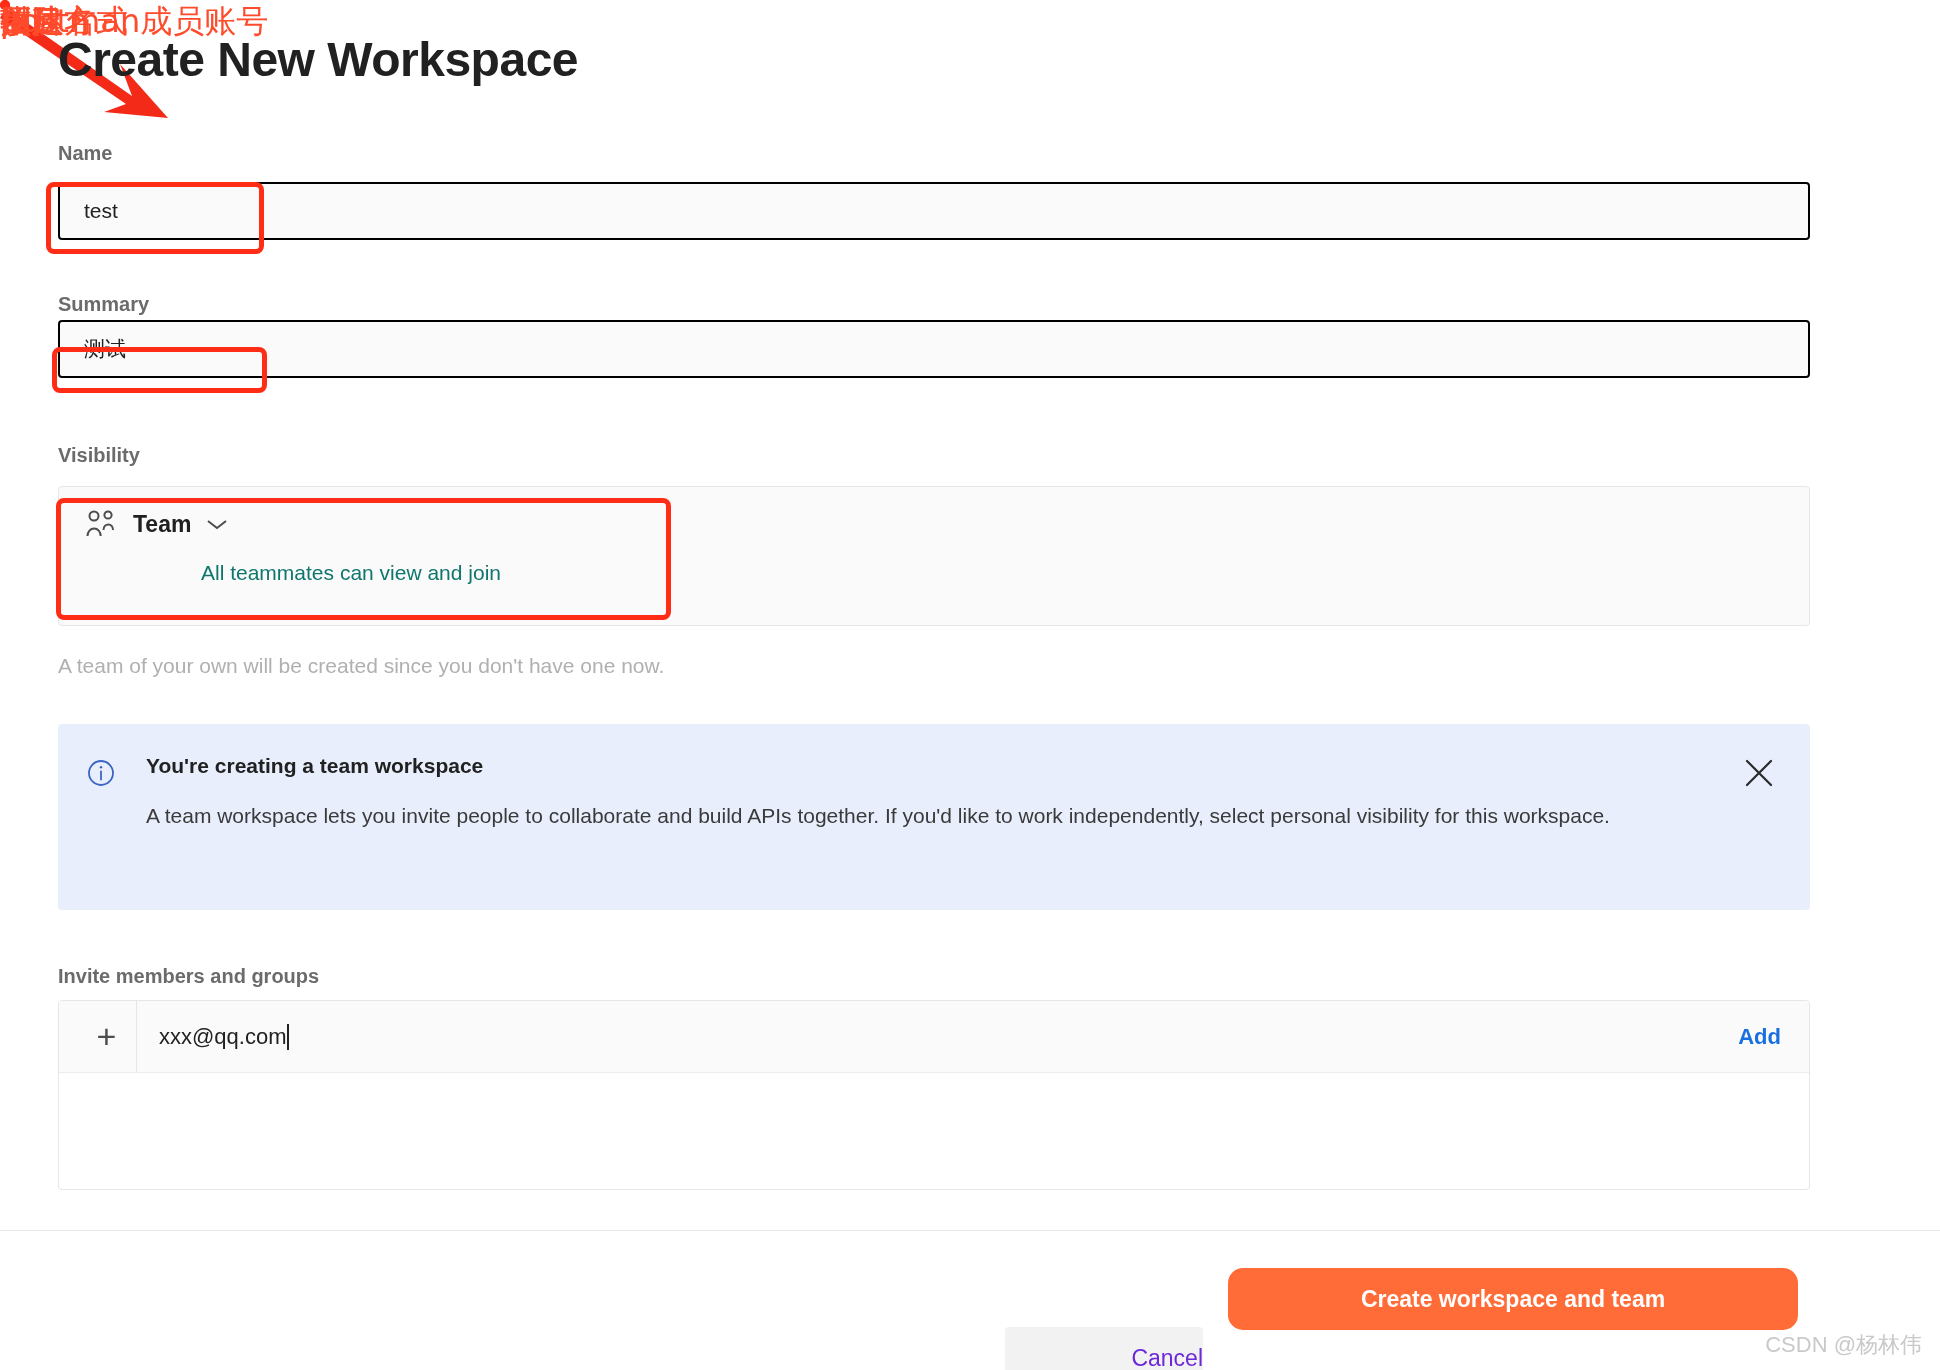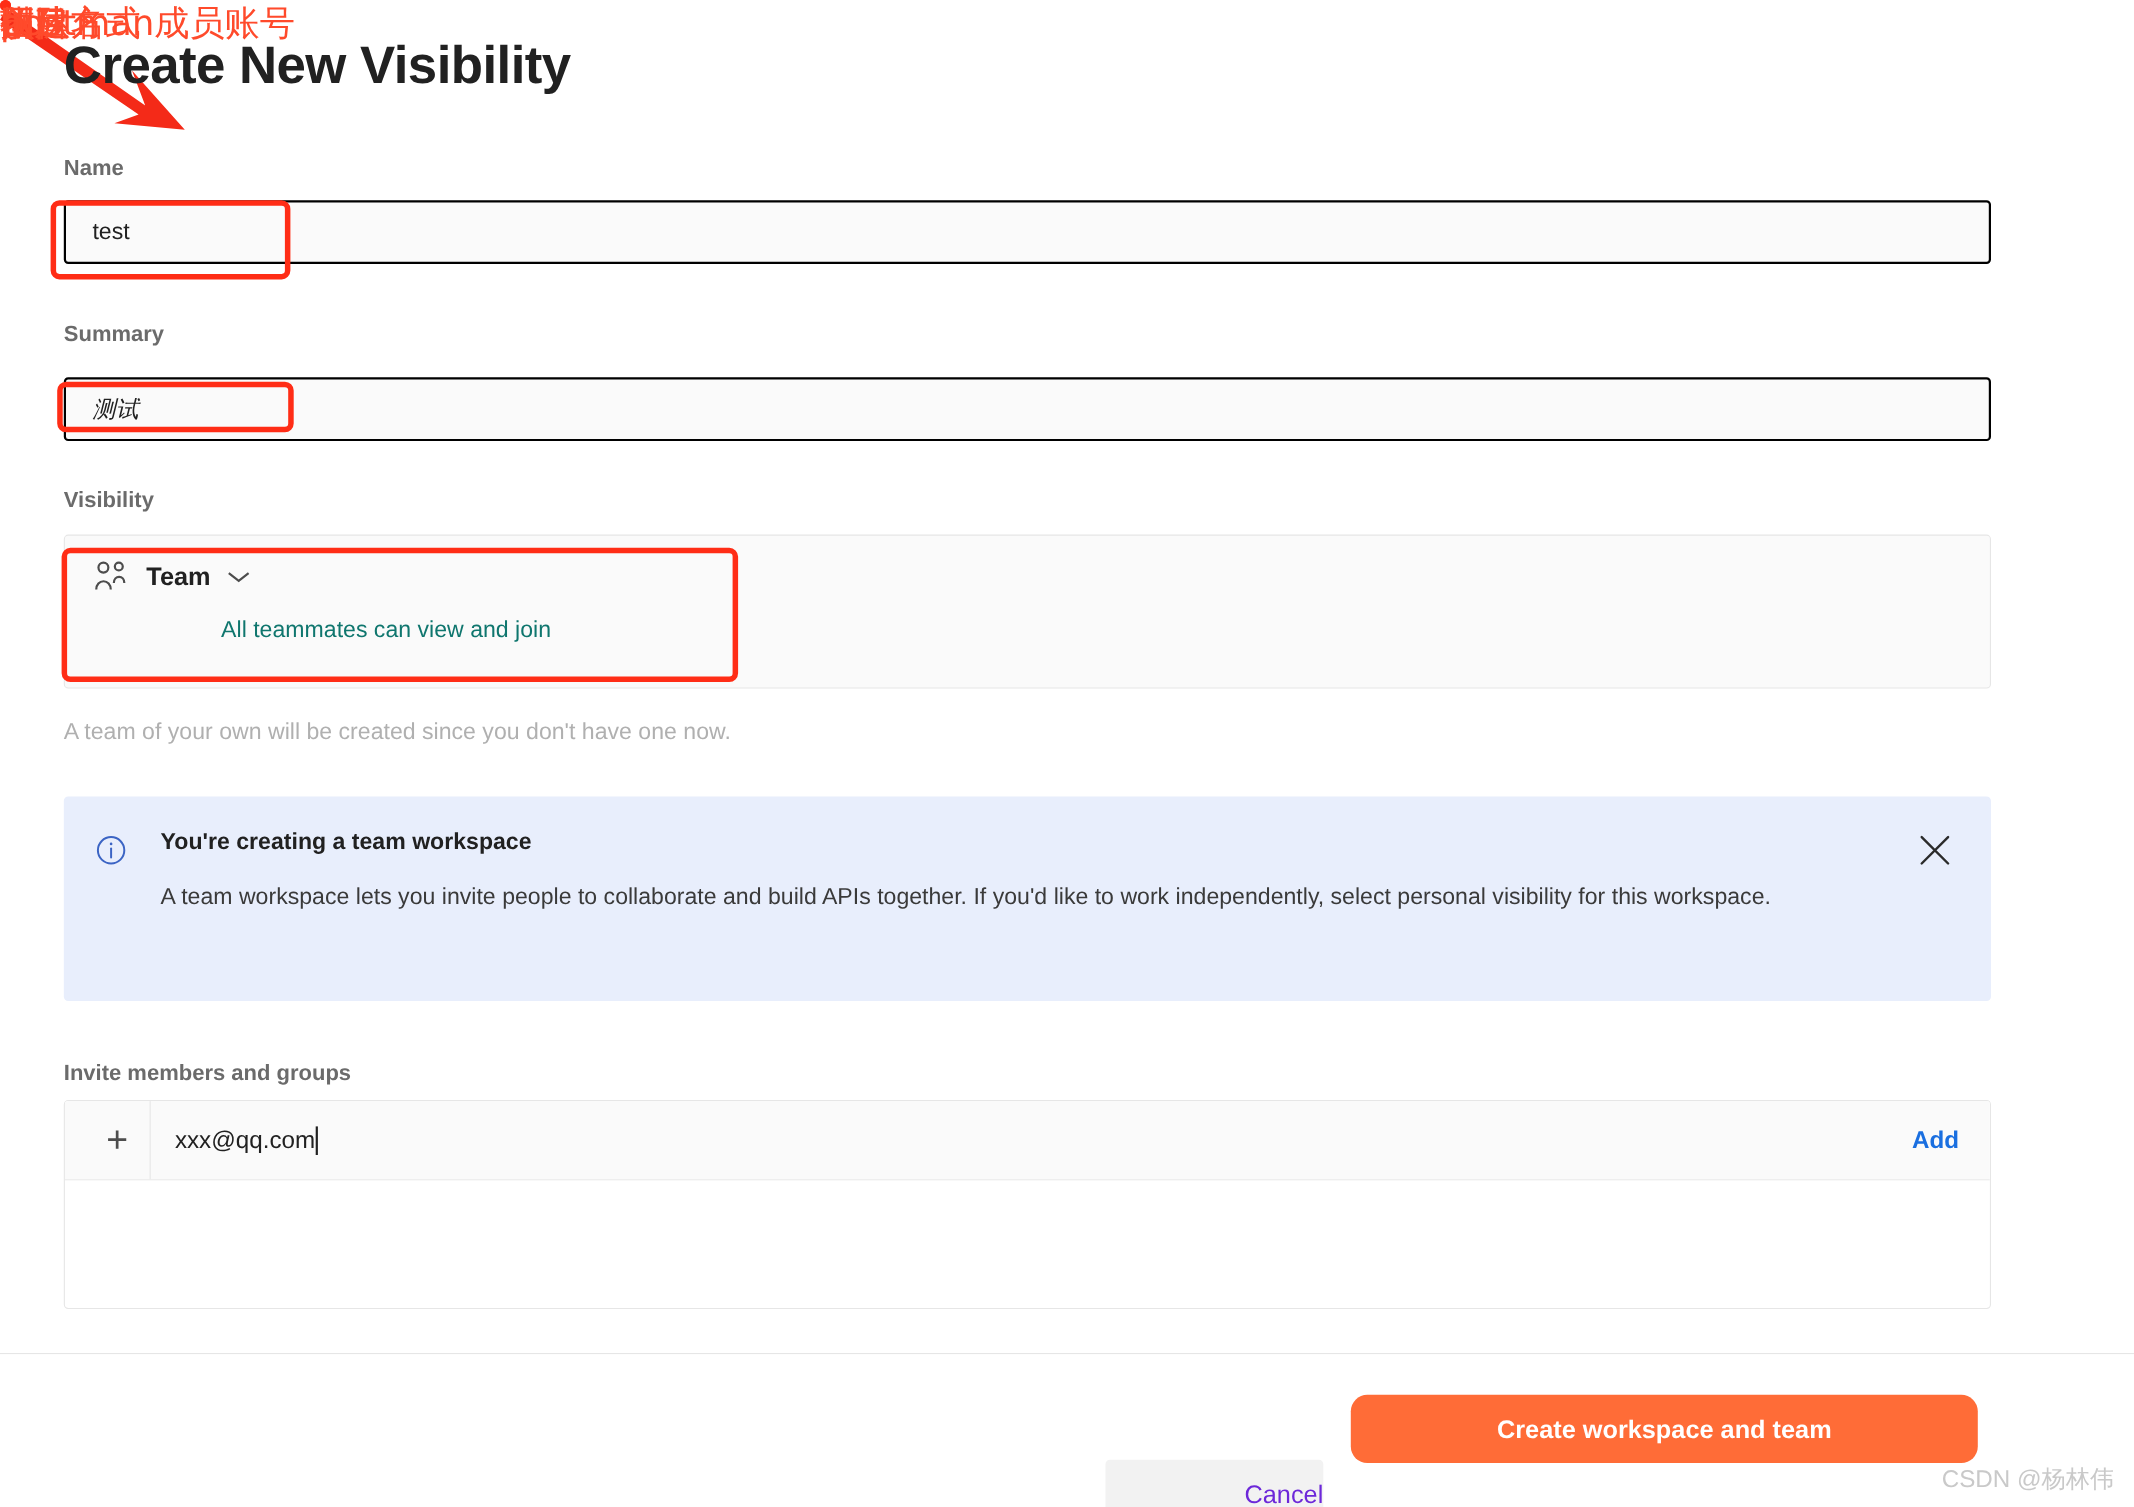--- a/index.html
+++ b/index.html
@@ -52,21 +52,21 @@
   }
   .text-field .value {
     position: absolute;
     left: 24px;
     top: 50%;
     transform: translateY(-50%);
     font-size: 21px;
     color: #212121;
   }
   #field-name    { top: 182px; }
-  #field-summary { top: 343px; font-style: italic; }
+  #field-summary { top: 320px; }
 
   
   #field-visibility {
     position: absolute;
     left: 58px;
     top: 486px;
     width: 1752px;
     height: 140px;
     background: #fafafa;
     border: 1px solid #e6e6e6;
@@ -276,21 +276,21 @@
   }
   #anno-box-name       { left: 46px;  top: 182px;  width: 218px; height: 72px; }
   #anno-box-summary    { left: 52px;  top: 347px;  width: 215px; height: 46px; }
   #anno-box-visibility { left: 56px;  top: 498px;  width: 615px; height: 122px; }</style>
 </head>
 <body>
 
 <div id="root">
 
   
-  <div class="page-title">Create New Visibility</div>
+  <div class="page-title">Create New Workspace</div>
 
   
   <div class="field-label" id="label-name">Name</div>
   <div class="text-field" id="field-name">
     <span class="value">test</span>
   </div>
 
   
   <div class="field-label" id="label-summary">Summary</div>
   <div class="text-field" id="field-summary">

